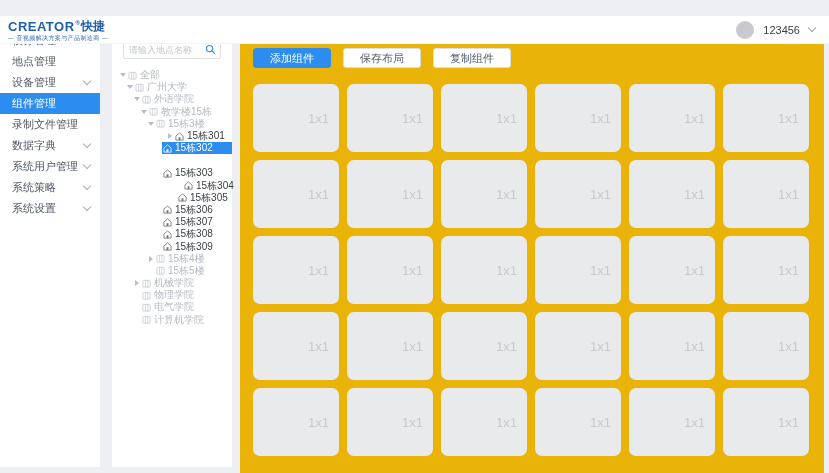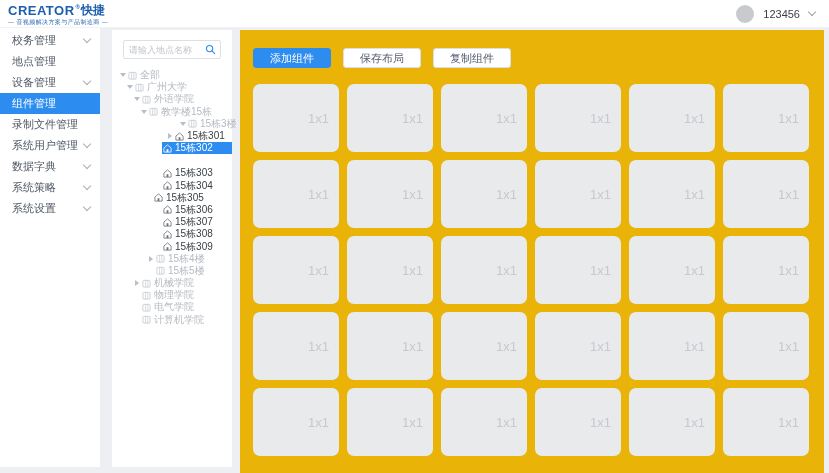--- a/index.html
+++ b/index.html
@@ -6,21 +6,21 @@
   html,body { width:829px; height:473px; }
   body {
     background:#edeff3;
     font-family:"Liberation Sans","DejaVu Sans",sans-serif;
     position:relative; overflow:hidden;
     color:#515a6e;
   }
 
   
   .header {
-    position:absolute; left:0; top:0; width:829px; height:28px;
+    position:absolute; left:0; top:16px; width:829px; height:28px;
     background:#fff; border-bottom:1px solid #f2f3f5;
     display:flex; align-items:center; justify-content:space-between;
     padding:0 14px 0 8px; z-index:5;
   }
   .logo { display:flex; flex-direction:column; line-height:1; padding-top:2px; }
   .logo-line1 { display:flex; align-items:flex-start; color:#1c5fae; font-weight:bold; }
   .logo-en { font-size:13px; letter-spacing:0.5px; }
   .logo-reg { font-size:6px; margin:0 1px 0 1px; }
   .logo-cn { font-size:12px; }
   .logo-tagline { font-size:6px; color:#2a66b0; margin-top:2px; letter-spacing:0.4px; white-space:nowrap; }
@@ -128,25 +128,25 @@
       <span class="side-label">设备管理</span>
       <span class="chev"></span>
     </div>
     <div class="side-item active">
       <span class="side-label">组件管理</span>
     </div>
     <div class="side-item">
       <span class="side-label">录制文件管理</span>
     </div>
     <div class="side-item">
+      <span class="side-label">数据字典</span>
+      <span class="chev"></span>
+    </div>
+    <div class="side-item">
       <span class="side-label">系统用户管理</span>
-      <span class="chev"></span>
-    </div>
-    <div class="side-item">
-      <span class="side-label">数据字典</span>
       <span class="chev"></span>
     </div>
     <div class="side-item">
       <span class="side-label">系统策略</span>
       <span class="chev"></span>
     </div>
     <div class="side-item">
       <span class="side-label">系统设置</span>
       <span class="chev"></span>
     </div>
@@ -208,21 +208,21 @@
           <span class="node-icon">
             <svg width="9" height="9" viewBox="0 0 10 10">
               <rect x="1" y="1.5" width="8" height="7.5" rx="1" fill="none" stroke="currentColor" stroke-width="0.9"></rect>
               <line x1="4" y1="1.5" x2="4" y2="9" stroke="currentColor" stroke-width="0.8"></line>
               <line x1="6.5" y1="1.5" x2="6.5" y2="9" stroke="currentColor" stroke-width="0.8"></line>
             </svg>
           </span>
           <span class="node-label">教学楼15栋</span>
         </span>
       </div>
-      <div class="tree-row muted" style="padding-left: 34px; margin-left: 32px;">
+      <div class="tree-row muted" style="padding-left: 34px;">
         <span class="caret expanded"></span>
         <span class="node-content">
           <span class="node-icon">
             <svg width="9" height="9" viewBox="0 0 10 10">
               <rect x="1" y="1.5" width="8" height="7.5" rx="1" fill="none" stroke="currentColor" stroke-width="0.9"></rect>
               <line x1="4" y1="1.5" x2="4" y2="9" stroke="currentColor" stroke-width="0.8"></line>
               <line x1="6.5" y1="1.5" x2="6.5" y2="9" stroke="currentColor" stroke-width="0.8"></line>
             </svg>
           </span>
           <span class="node-label">15栋3楼</span>
@@ -257,33 +257,33 @@
         <span class="node-content">
           <span class="node-icon">
             <svg width="9" height="9" viewBox="0 0 10 10">
               <path d="M1 4.5 L5 1 L9 4.5 L9 9 L1 9 Z" fill="none" stroke="currentColor" stroke-width="0.9" stroke-linejoin="round"></path>
               <rect x="4" y="5.8" width="2" height="3.2" fill="currentColor"></rect>
             </svg>
           </span>
           <span class="node-label">15栋303</span>
         </span>
       </div>
-      <div class="tree-row normal" style="padding-left: 41px;">
+      <div class="tree-row normal" style="padding-left: 62px;">
         <span class="caret none"></span>
         <span class="node-content">
           <span class="node-icon">
             <svg width="9" height="9" viewBox="0 0 10 10">
               <path d="M1 4.5 L5 1 L9 4.5 L9 9 L1 9 Z" fill="none" stroke="currentColor" stroke-width="0.9" stroke-linejoin="round"></path>
               <rect x="4" y="5.8" width="2" height="3.2" fill="currentColor"></rect>
             </svg>
           </span>
           <span class="node-label">15栋304</span>
         </span>
       </div>
-      <div class="tree-row normal" style="padding-left: 32px;">
+      <div class="tree-row normal" style="padding-left: 56px;">
         <span class="caret none"></span>
         <span class="node-content">
           <span class="node-icon">
             <svg width="9" height="9" viewBox="0 0 10 10">
               <path d="M1 4.5 L5 1 L9 4.5 L9 9 L1 9 Z" fill="none" stroke="currentColor" stroke-width="0.9" stroke-linejoin="round"></path>
               <rect x="4" y="5.8" width="2" height="3.2" fill="currentColor"></rect>
             </svg>
           </span>
           <span class="node-label">15栋305</span>
         </span>

